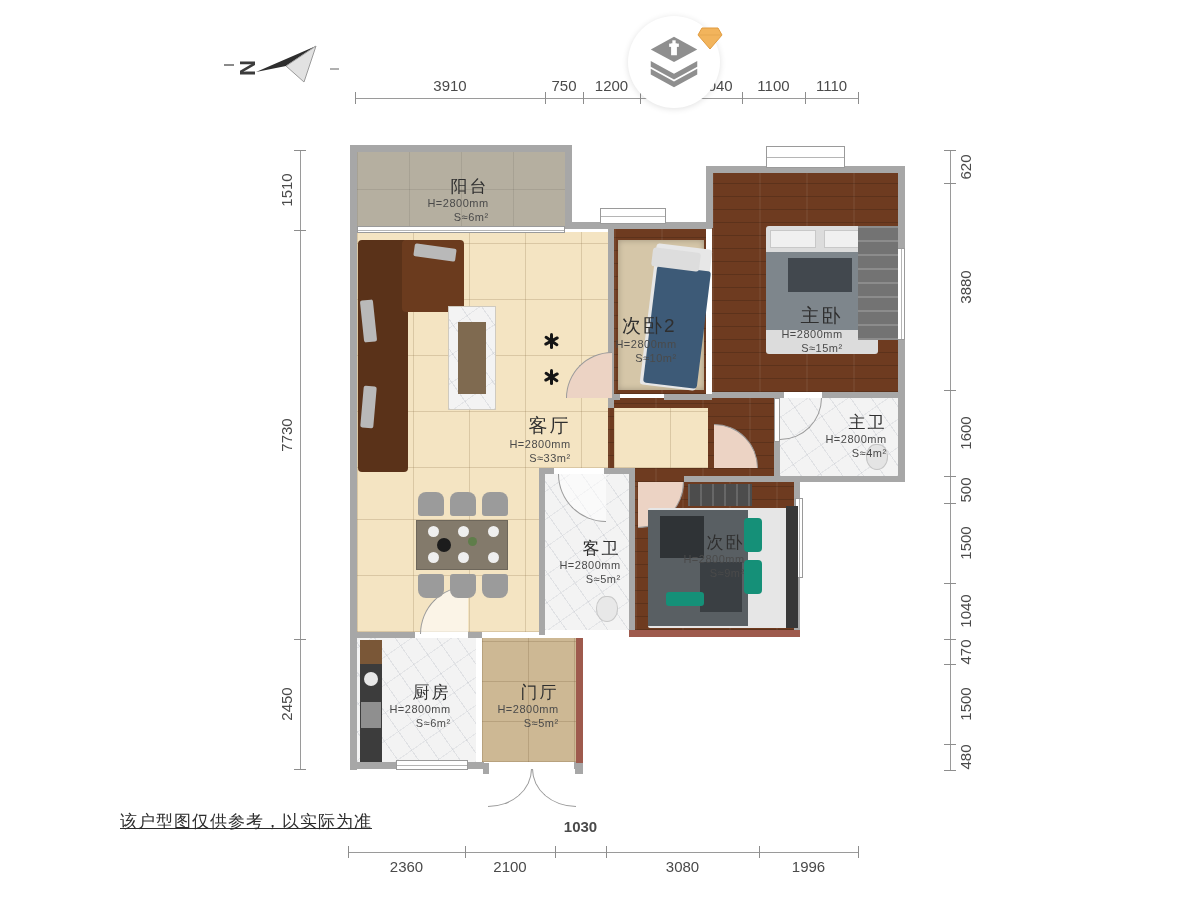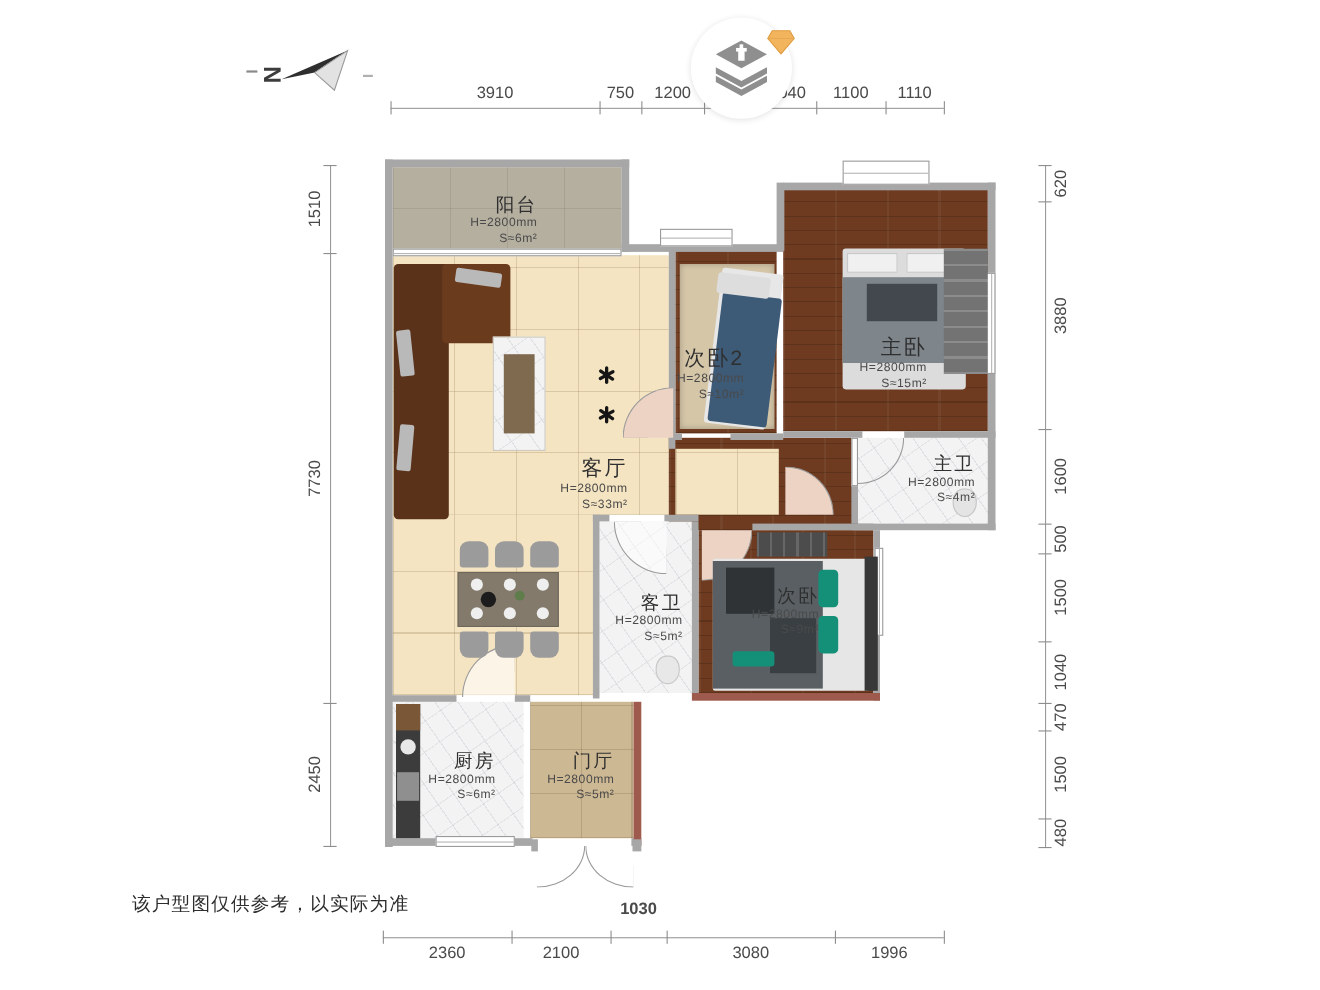--- a/index.html
+++ b/index.html
@@ -69,21 +69,21 @@
   .fan i:nth-child(3){ transform:rotate(124deg); }
 
   
   .logo-badge { position:absolute; left:628px; top:16px; width:92px; height:92px; border-radius:50%;
     background:#fff; box-shadow:0 1px 6px rgba(0,0,0,.12); display:flex; align-items:center; justify-content:center; z-index:30; }
   .gem { position:absolute; left:697px; top:26px; z-index:31; }
 
   .watermark { position:absolute; left:648px; top:452px; transform:translate(-50%,-50%);
     font-size:26px; letter-spacing:7px; color:rgba(210,140,70,.20); white-space:nowrap; z-index:5; }
 
-  .disclaimer { position:absolute; left:120px; top:810px; font-size:17px; color:#2d2d2d; letter-spacing:1px; }
+  .disclaimer { position:absolute; left:120px; top:810px; font-size:17px; color:#2d2d2d; letter-spacing:1px;text-decoration:underline; }
 
   .compass { position:absolute; left:222px; top:28px; width:118px; height:60px; }
 </style>
 </head>
 <body>
 
 <div id="app">
 
   <svg class="compass" viewBox="0 0 118 60">
     <rect x="2" y="36" width="10" height="2" fill="#8a8a8a"></rect>

